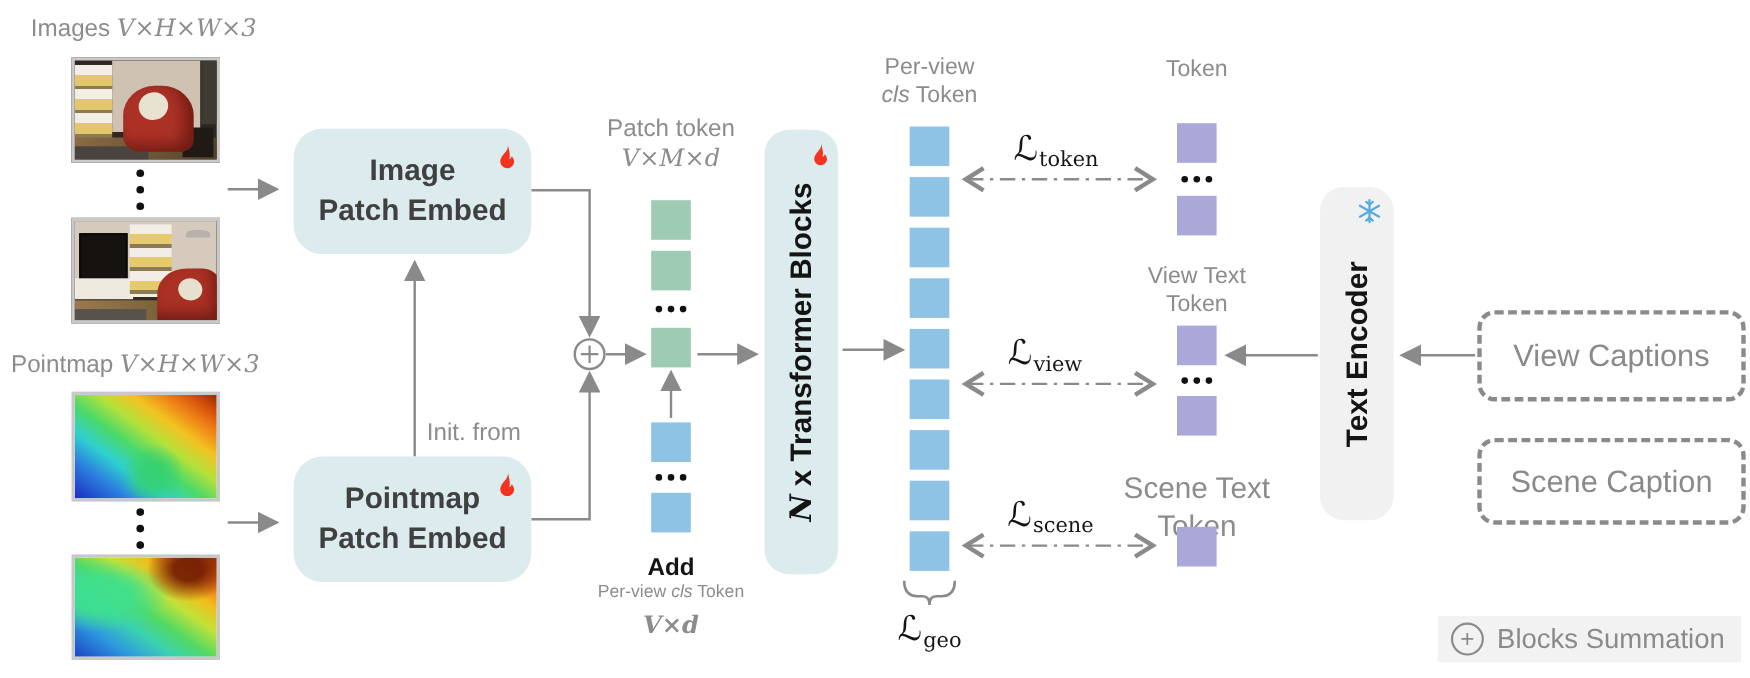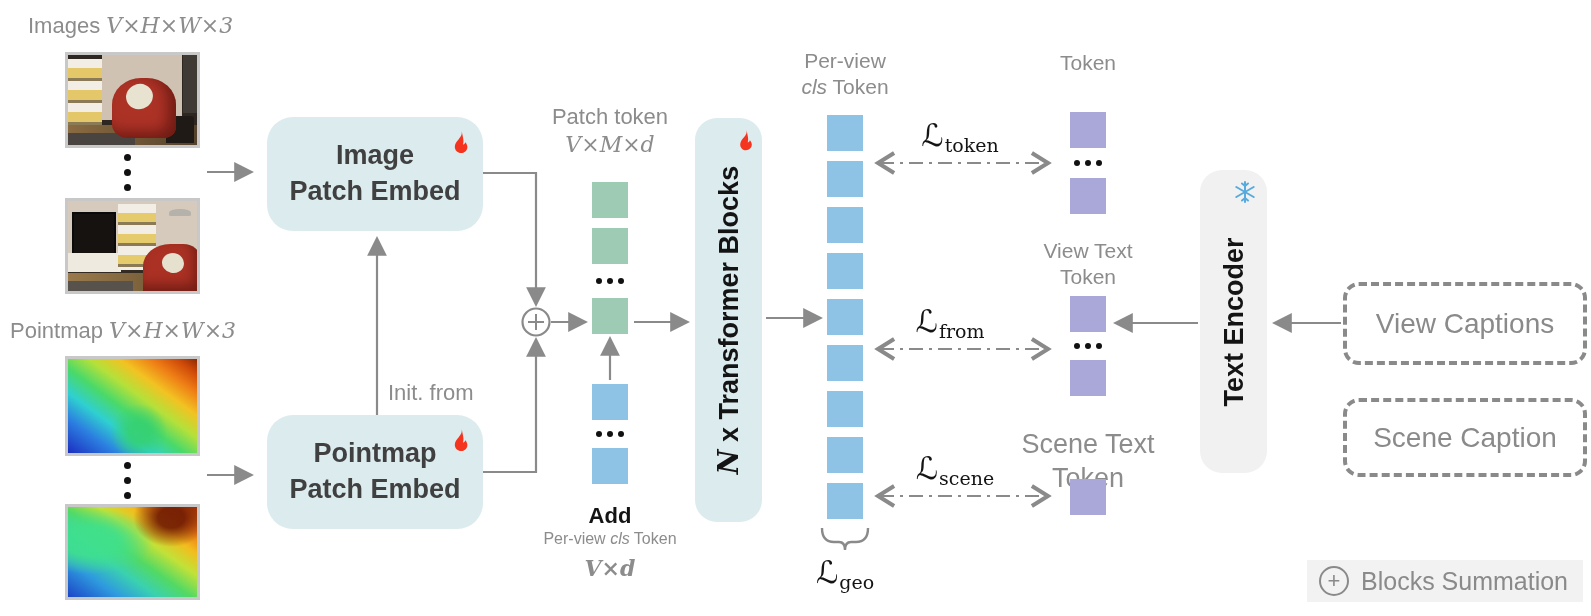--- a/index.html
+++ b/index.html
@@ -264,21 +264,21 @@
     <span class="lsym">ℒ</span>
       <span class="lsub">geo</span>
   </div>
 
   <div class="loss" style="left:880px;top:117px;width:160px;">
     <span class="lsym">ℒ</span>
       <span class="lsub">token</span>
   </div>
   <div class="loss" style="left:875px;top:303px;width:150px;">
     <span class="lsym">ℒ</span>
-      <span class="lsub">from</span>
+      <span class="lsub">view</span>
   </div>
   <div class="loss" style="left:875px;top:450px;width:160px;">
     <span class="lsym">ℒ</span>
       <span class="lsub">scene</span>
   </div>
 
   <div class="glabel center" style="left:1008px;top:50px;width:160px;font-size:21px;line-height:1.25;">
     <div>Token</div>
   </div>
   <div class="tokcol" style="left:1070px;top:112px;">

